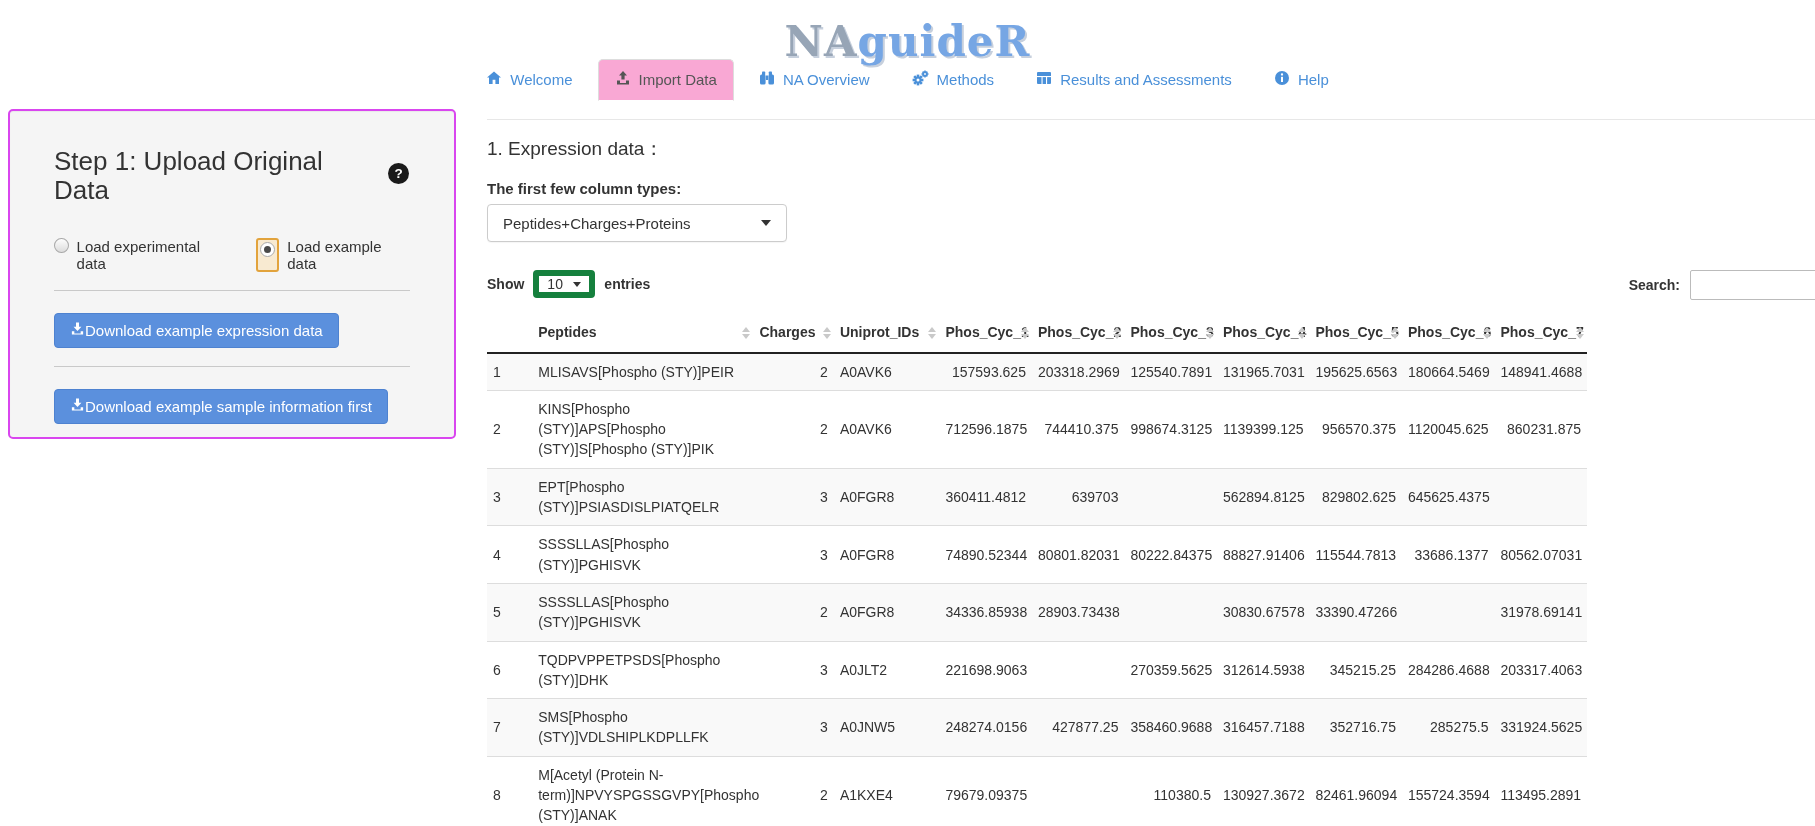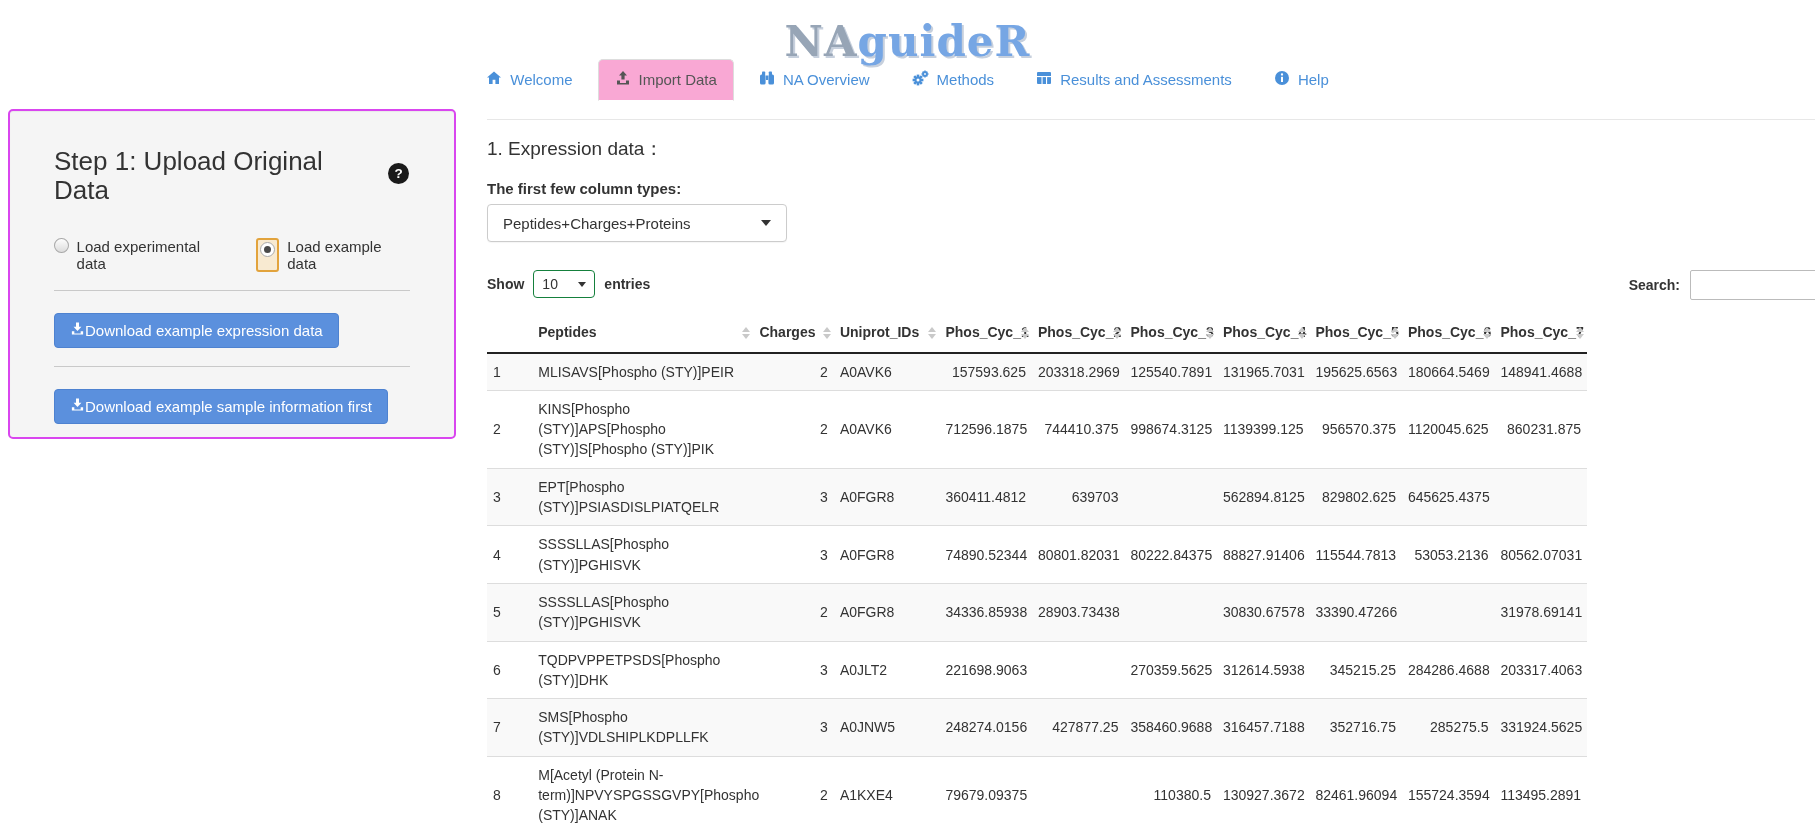--- a/index.html
+++ b/index.html
@@ -72,21 +72,21 @@
     margin-top:7px; width:300px; height:38px; border:1px solid #ccc; border-radius:4px;
     background:#fff; display:flex; align-items:center; justify-content:space-between;
     padding:0 15px; font-size:15px; color:#333; cursor:pointer;
     box-shadow:0 1px 1px rgba(0,0,0,.04);
   }
   .caret { width:0; height:0; border-left:5px solid transparent; border-right:5px solid transparent; border-top:6px solid #333; }
 
   .controls { position:relative; margin-top:28px; height:30px; }
   .show-group { display:flex; align-items:center; gap:9px; font-size:14px; font-weight:700; color:#333; }
   .mini-select {
-    width:62px; height:28px; border:1px solid #15803d; border-radius:4px; background:#fff;
+    width:62px; height:28px; border:6px solid #15803d; border-radius:4px; background:#fff;
     display:flex; align-items:center; justify-content:space-between; padding:0 8px;
     font-weight:400; cursor:pointer;
   }
   .mini-select .caret { border-left-width:4px; border-right-width:4px; border-top-width:5px; }
   .search-group {
     position:absolute; right:-75px; top:0; display:flex; align-items:center; gap:10px;
     font-size:14px; font-weight:700; color:#333;
   }
   .search-group input {
     width:200px; height:30px; border:1px solid #bbb; border-radius:2px; background:#fff;
@@ -351,21 +351,21 @@
         <tr>
           <td class="col-index">4</td>
           <td class="col-peptide">SSSSLLAS[Phospho (STY)]PGHISVK</td>
           <td class="col-charges r">3</td>
           <td class="col-uniprot">A0FGR8</td>
           <td class="col-num r">74890.52344</td>
           <td class="col-num r">80801.82031</td>
           <td class="col-num r">80222.84375</td>
           <td class="col-num r">88827.91406</td>
           <td class="col-num r">115544.7813</td>
-          <td class="col-num r">53053.2136</td>
+          <td class="col-num r">33686.1377</td>
           <td class="col-num r">80562.07031</td>
         </tr>
         <tr>
           <td class="col-index">5</td>
           <td class="col-peptide">SSSSLLAS[Phospho (STY)]PGHISVK</td>
           <td class="col-charges r">2</td>
           <td class="col-uniprot">A0FGR8</td>
           <td class="col-num r">34336.85938</td>
           <td class="col-num r">28903.73438</td>
           <td class="col-num r"></td>

